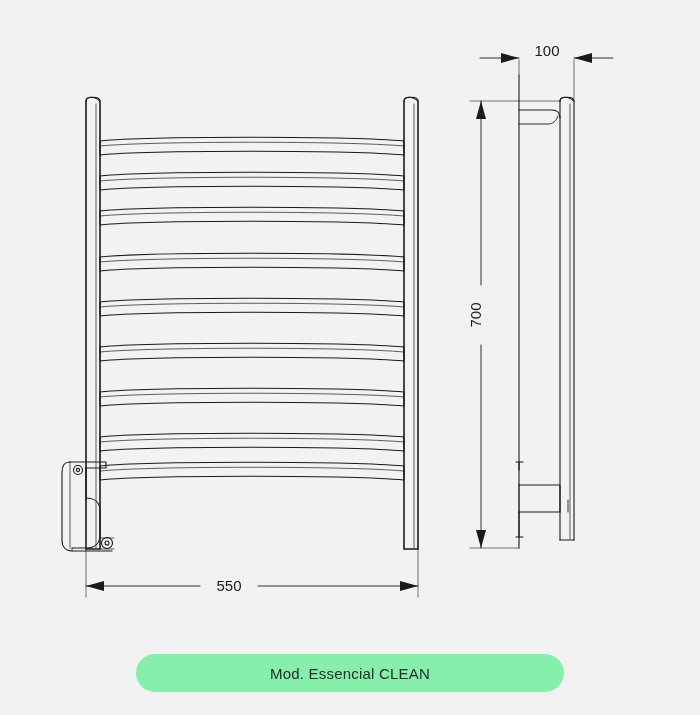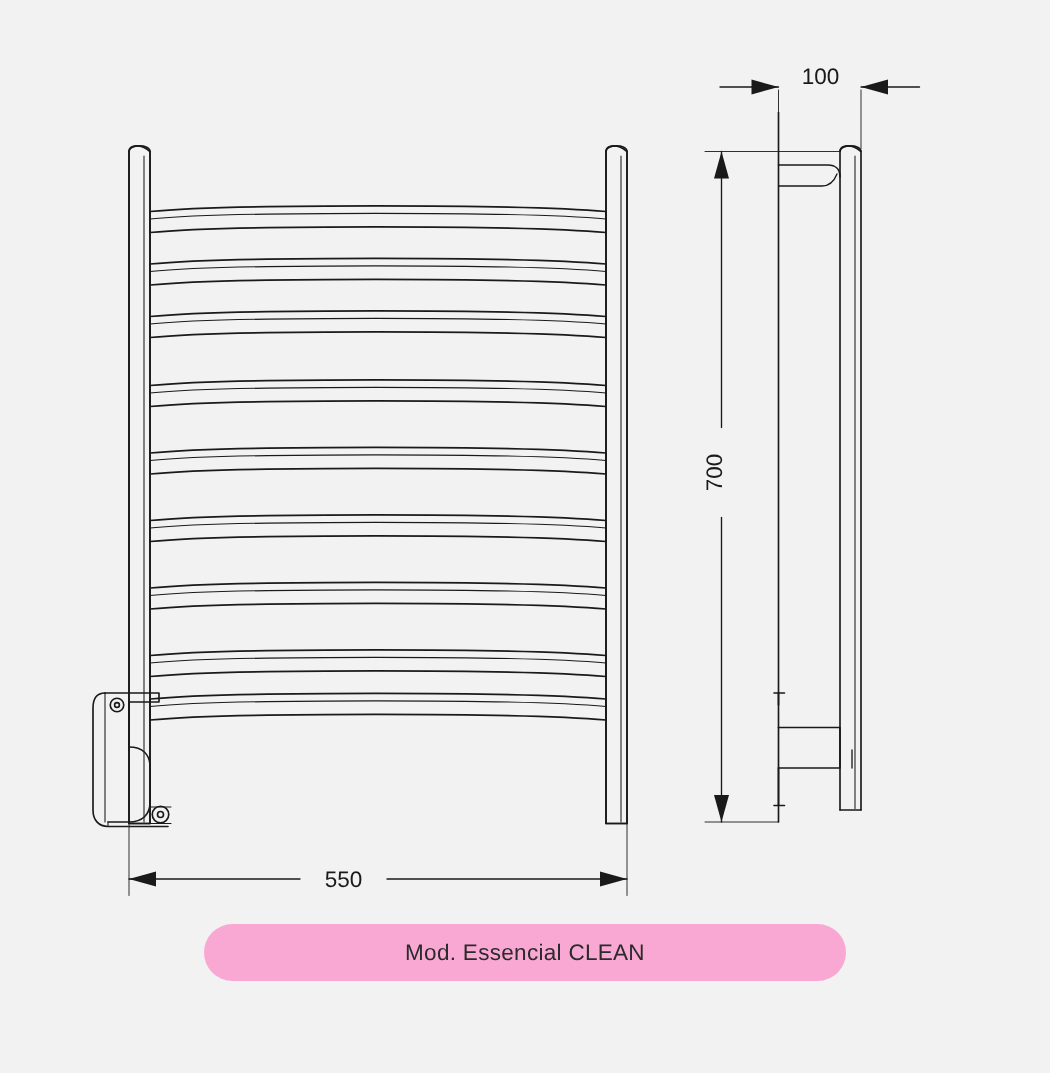--- a/index.html
+++ b/index.html
@@ -27,24 +27,24 @@
     height: 715px;
   }
   .dim-text {
     font-family: "Liberation Sans", sans-serif;
     font-size: 15px;
     fill: #1a1a1a;
   }
   .caption-pill {
     position: absolute;
     left: 136px;
-    top: 616px;
+    top: 654px;
     width: 428px;
     height: 38px;
-    background: #f9a8d4;
+    background: #86efac;
     border-radius: 19px;
     display: flex;
     align-items: center;
     justify-content: center;
   }
   .caption-text {
     font-family: "Liberation Sans", sans-serif;
     font-size: 15px;
     color: #2b2b2b;
     letter-spacing: 0.2px;

